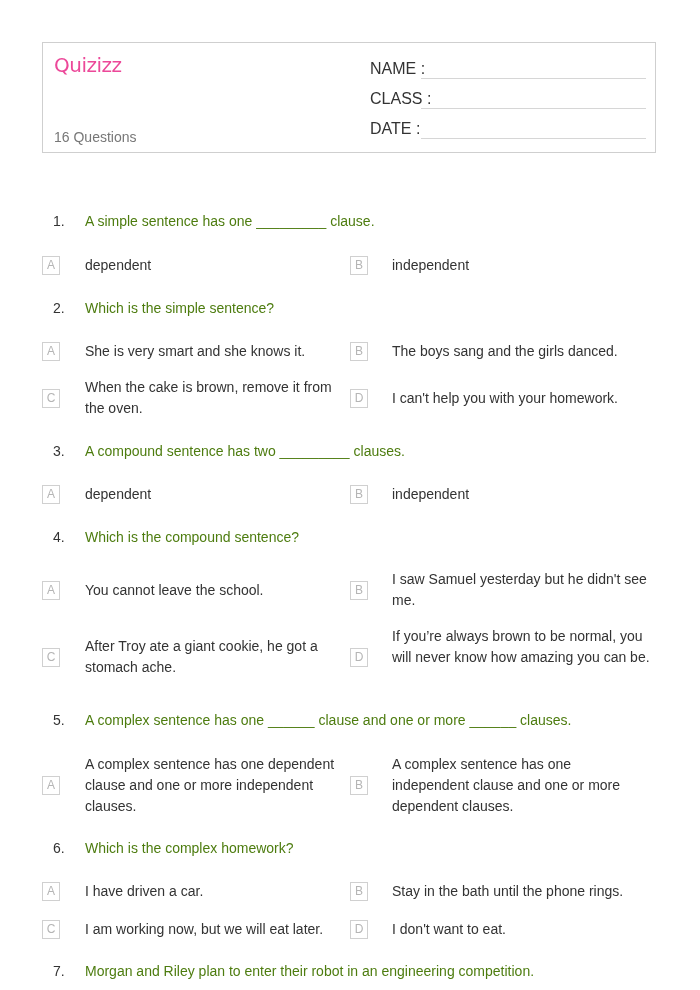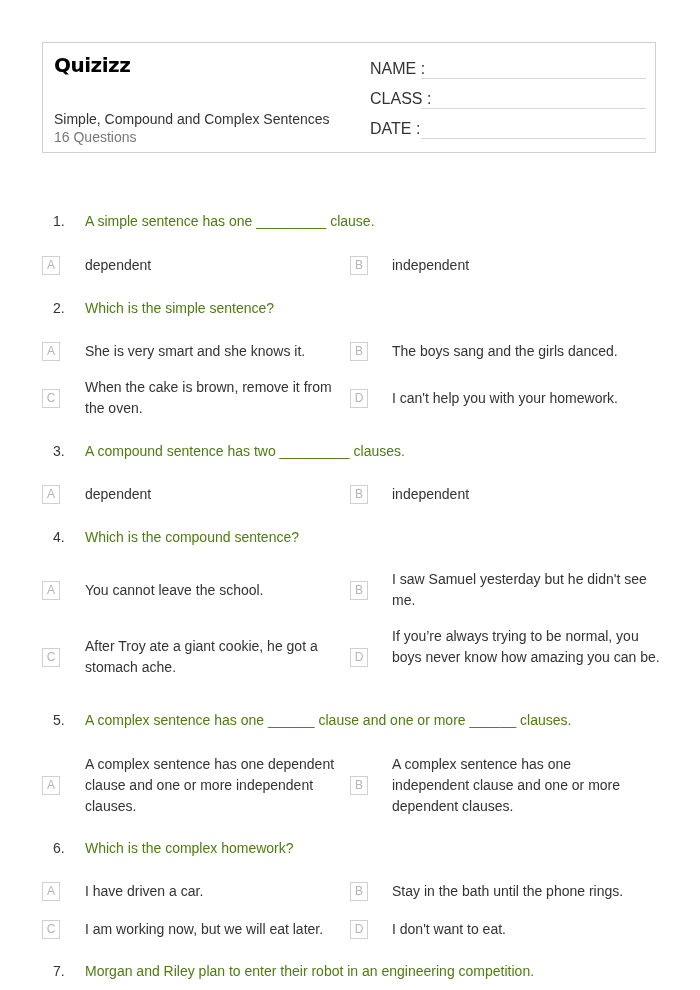--- a/index.html
+++ b/index.html
@@ -1,37 +1,36 @@
 <!DOCTYPE html>
 <html><head>
 <meta charset="utf-8">
 <style>
   html, body { margin:0; padding:0; background:#ffffff; }
   body { width:700px; height:990px; position:relative; overflow:hidden;
          font-family:"Liberation Sans", sans-serif; color:#333; }
   .header-box { position:absolute; left:42px; top:42px; width:614px; height:111px;
                 border:1px solid #cfcfcf; box-sizing:border-box; }
   .logo { position:absolute; left:11px; top:10px; font-family:"DejaVu Sans", sans-serif;
-          font-weight:bold; font-size:20px; color:#000000; letter-spacing:-0.5px; }
+          font-weight:normal; font-size:20px; color:#ec4899; letter-spacing:-0.5px; }
   .title { position:absolute; left:11px; top:68px; font-size:14px; color:#333; }
   .subtitle { position:absolute; left:11px; top:86px; font-size:14px; color:#777; }
   .field { position:absolute; left:327px; font-size:16px; color:#333; }
   .field-line { position:absolute; left:378px; width:225px; border-bottom:1px solid #d6d6d6; }
   .qnum { position:absolute; left:53px; font-size:14px; color:#333; }
   .qtext { position:absolute; left:85px; font-size:14px; color:#4d7c0f; white-space:nowrap; }
   .letter { position:absolute; width:18px; height:19px; border:1px solid #d0d0d0; box-sizing:border-box;
             font-size:12px; color:#b5b5b5; text-align:center; line-height:17px; }
   .opt { position:absolute; font-size:14px; color:#333; line-height:21px; }
 </style>
 </head>
 <body>
 
 <div class="header-box">
   <div class="logo">Quizizz</div>
-  <div class="title">Simple, Compound and Complex Sentences</div>
   <div class="subtitle">16 Questions</div>
   <div class="field" style="top:17px">NAME :</div>
   <div class="field-line" style="top:35px"></div>
   <div class="field" style="top:47px">CLASS :</div>
   <div class="field-line" style="top:65px"></div>
   <div class="field" style="top:77px">DATE  :</div>
   <div class="field-line" style="top:95px"></div>
 </div>
 
 <div class="qnum" style="top:213px">1.</div>
@@ -61,21 +60,21 @@
 
 <div class="qnum" style="top:529px">4.</div>
 <div class="qtext" style="top:529px">Which is the compound sentence?</div>
 <div class="letter" style="left:42px;top:581px">A</div>
 <div class="opt" style="left:85px;top:580px;width:262px">You cannot leave the school.</div>
 <div class="letter" style="left:350px;top:581px">B</div>
 <div class="opt" style="left:392px;top:569px;width:270px">I saw Samuel yesterday but he didn't see me.</div>
 <div class="letter" style="left:42px;top:648px">C</div>
 <div class="opt" style="left:85px;top:636px;width:262px">After Troy ate a giant cookie, he got a stomach ache.</div>
 <div class="letter" style="left:350px;top:648px">D</div>
-<div class="opt" style="left:392px;top:626px;width:270px">If you’re always trying to be normal, you boys never know how amazing you can be.</div>
+<div class="opt" style="left:392px;top:626px;width:270px">If you’re always brown to be normal, you will never know how amazing you can be.</div>
 
 <div class="qnum" style="top:712px">5.</div>
 <div class="qtext" style="top:712px">A complex sentence has one ______ clause and one or more ______ clauses.</div>
 <div class="letter" style="left:42px;top:776px">A</div>
 <div class="opt" style="left:85px;top:754px;width:262px">A complex sentence has one dependent clause and one or more independent clauses.</div>
 <div class="letter" style="left:350px;top:776px">B</div>
 <div class="opt" style="left:392px;top:754px;width:250px">A complex sentence has one independent clause and one or more dependent clauses.</div>
 
 <div class="qnum" style="top:840px">6.</div>
 <div class="qtext" style="top:840px">Which is the complex homework?</div>

